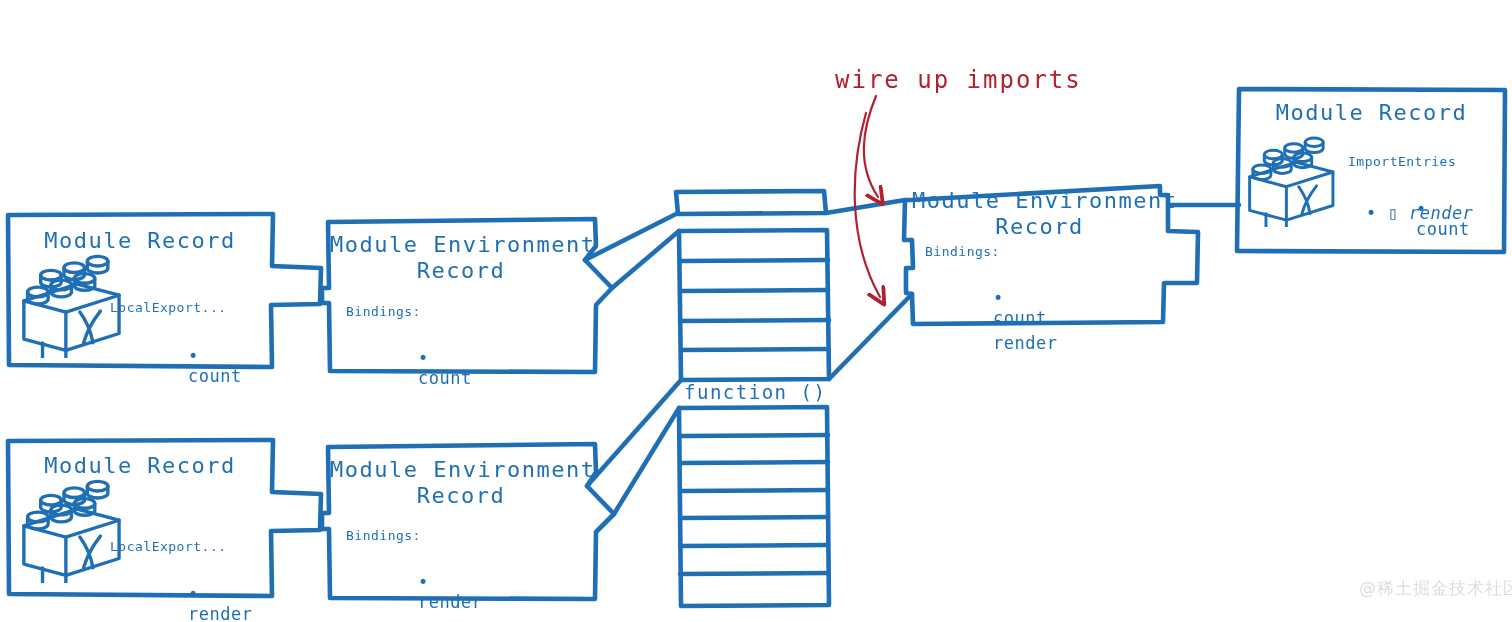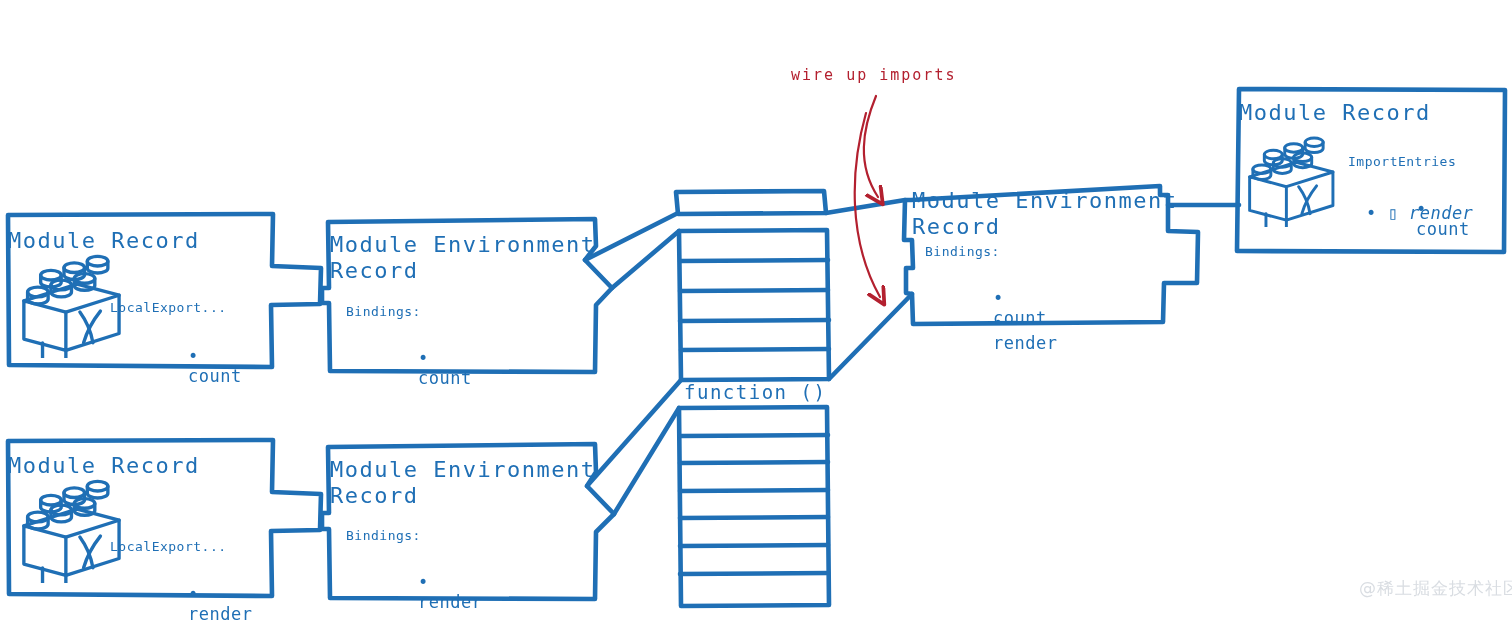--- a/index.html
+++ b/index.html
@@ -13,30 +13,30 @@
   .lbl{
     position:absolute;
     color:#1a6fba;
     font-family:"DejaVu Sans Mono","Liberation Mono",monospace;
     white-space:pre;
     pointer-events:none;
   }
   .title{
     font-size:22px;letter-spacing:1.5px;
     color:#1f6fb5;
-    text-align:left;
+    text-align:center;
   }
   .sub{font-size:13px;letter-spacing:.5px;color:#1f6fb5;}
   .bul{font-size:17px;letter-spacing:.5px;color:#1f6fb5;}
   .fnlabel{font-size:19px;letter-spacing:1.5px;color:#1f6fb5;text-align:right;}
   .annot{
     position:absolute;
     color:#b3202f;
     font-family:"DejaVu Sans Mono","Liberation Mono",monospace;
-    font-size:15px;letter-spacing:2px;white-space:pre;
+    font-size:24px;letter-spacing:2px;white-space:pre;margin-left:44px;
   }
   .wm{
     position:absolute;
     color:#d9dde2;
     font-family:"DejaVu Sans","Liberation Sans",sans-serif;
     font-size:17px;letter-spacing:1px;white-space:pre;margin-left:32px;
   }
 </style>
 </head>
 <body>

